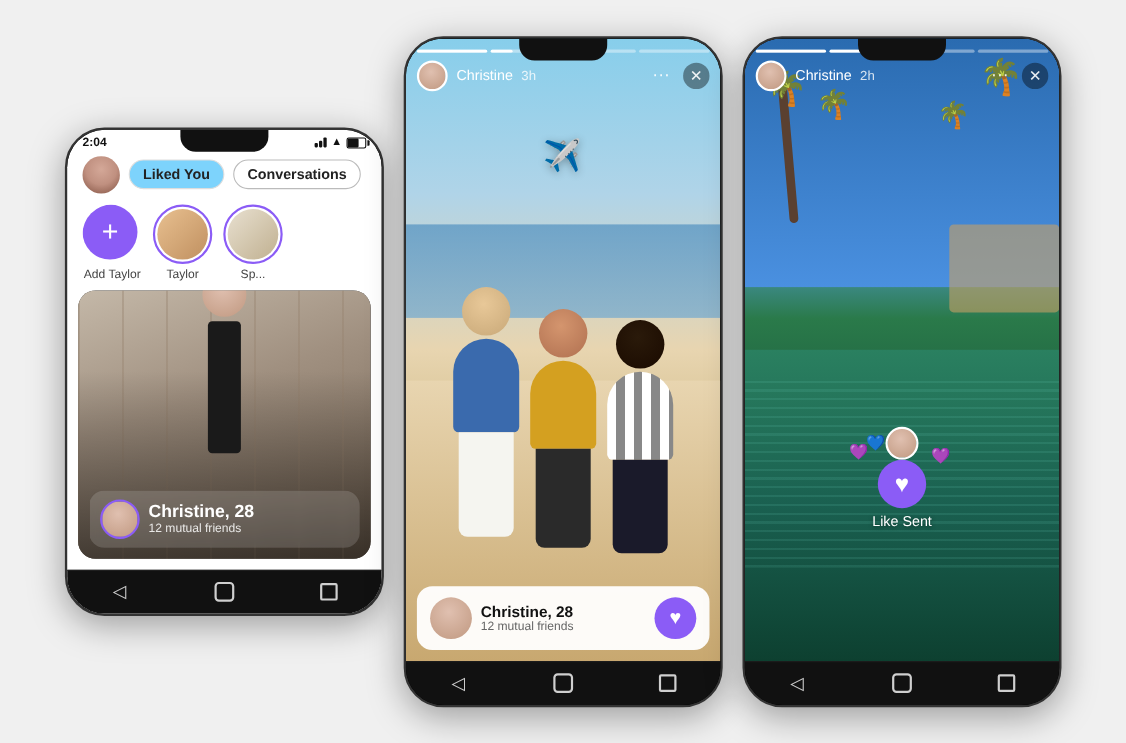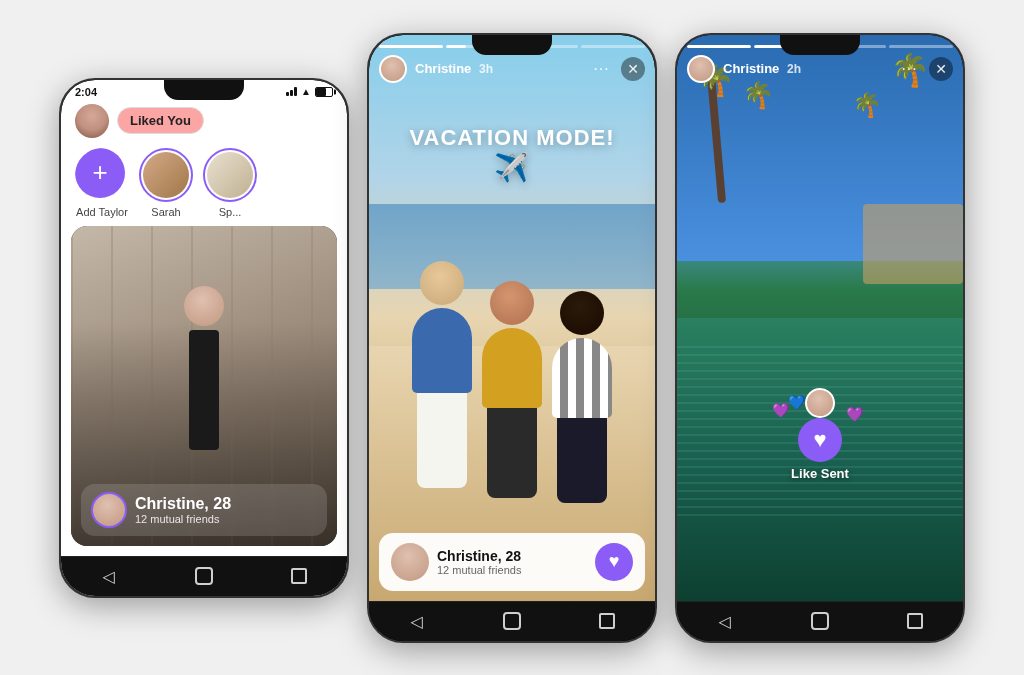--- a/index.html
+++ b/index.html
@@ -23,21 +23,21 @@
     .phone {
       background: #111;
       border-radius: 36px;
       border: 2px solid #333;
       overflow: hidden;
       position: relative;
       box-shadow: 0 8px 32px rgba(0,0,0,0.35);
     }
     .phone-left {
       width: 290px;
-      height: 520px;
+      height: 444px;
     }
     .phone-mid {
       width: 290px;
       height: 610px;
     }
     .phone-right {
       width: 290px;
       height: 610px;
     }
     .phone-notch {
@@ -139,21 +139,21 @@
       width: 34px; height: 34px;
       border-radius: 50%;
       background: #ccc;
       overflow: hidden;
       flex-shrink: 0;
     }
     .tab-btn {
       padding: 5px 12px;
       border-radius: 20px;
       border: 1.5px solid #ddd;
-      background: #fca5a5;
+      background: #7dd3fc;
       font-size: 13px;
       font-weight: 600;
       color: #222;
       cursor: pointer;
     }
     .tab-btn.active {
       background: #fff;
       border-color: #bbb;
     }
 
@@ -312,21 +312,21 @@
     }
     .story-avatar-small {
       width: 28px; height: 28px;
       border-radius: 50%;
       border: 2px solid #fff;
       background: #ccc;
       overflow: hidden;
       flex-shrink: 0;
     }
     .story-user-name {
-      color: #fff; font-size: 13px; font-weight: 700;
+      color: #fff; font-size: 13px; font-weight: 400;
       flex: 1;
     }
     .story-time {
       color: rgba(255,255,255,0.8); font-size: 12px;
       margin-left: 4px;
     }
     .story-menu-btn, .story-close-btn {
       color: rgba(255,255,255,0.9);
       font-size: 16px;
       width: 24px; height: 24px;
@@ -424,21 +424,21 @@
       position: absolute;
       bottom: 44px; left: 50%;
       transform: translateX(-50%);
       width: 30px; height: 30px;
       border-radius: 50%;
       background: #ccc;
       border: 2px solid #fff;
       overflow: hidden;
     }
     .like-sent-label {
-      font-size: 13px; font-weight: 700;
+      font-size: 13px; font-weight: 400;
       color: #fff;
       text-shadow: 0 1px 4px rgba(0,0,0,0.5);
     }
     .avatar-grad-1 {
       background: radial-gradient(circle at 50% 35%, #d4a898 0%, #c09080 50%, #805040 100%);
     }
   </style>
 </head>
 <body>
 
@@ -460,38 +460,39 @@
           <div class="battery-icon">
             <div class="battery-fill"></div>
           </div>
         </div>
       </div>
 
 
       <div class="tabs-row">
         <div class="tab-avatar avatar-grad-1"></div>
         <button class="tab-btn">Liked You</button>
+        <button class="tab-btn active">Conversations</button>
       </div>
 
       <div class="stories-row">
 
         <div class="story-item">
           <div class="story-circle">
             <div class="story-add">+</div>
           </div>
           <span class="story-label">Add Taylor</span>
         </div>
 
-
         <div class="story-item">
           <div class="story-circle story-ring">
-            <div style="width:100%;height:100%;border-radius:50%;background:linear-gradient(135deg,#d4a888 0%,#a07848 100%)"></div>
-          </div>
-          <span class="story-label">Sarah</span>
-        </div>
+            <div style="width:100%;height:100%;border-radius:50%;background:linear-gradient(135deg,#e8c090 0%,#c09060 100%)"></div>
+          </div>
+          <span class="story-label">Taylor</span>
+        </div>
+
 
 
         <div class="story-item">
           <div class="story-circle story-ring">
             <div style="width:100%;height:100%;border-radius:50%;background:linear-gradient(135deg,#e8e0d0 0%,#c0b090 100%)"></div>
           </div>
           <span class="story-label">Sp...</span>
         </div>
       </div>
 
@@ -574,21 +575,20 @@
         </div>
 
         <div class="story-top-bar">
           <div class="story-avatar-small" style="background:radial-gradient(circle at 45% 35%,#e0c0b0,#c09880)"></div>
           <span class="story-user-name">Christine <span class="story-time">3h</span></span>
           <div class="story-menu-btn">···</div>
           <div class="story-close-btn">✕</div>
         </div>
 
         <div class="vacation-text">
-          <div>VACATION MODE!</div>
           <span class="plane-emoji">✈️</span>
         </div>
 
         <div class="story-bottom-card">
           <div class="story-bottom-avatar" style="background:radial-gradient(circle at 45% 35%,#e0c0b0,#c09880)"></div>
           <div class="story-bottom-text">
             <div class="story-bottom-name">Christine, 28</div>
             <div class="story-bottom-sub">12 mutual friends</div>
           </div>
           <div class="like-heart-btn">♥</div>

